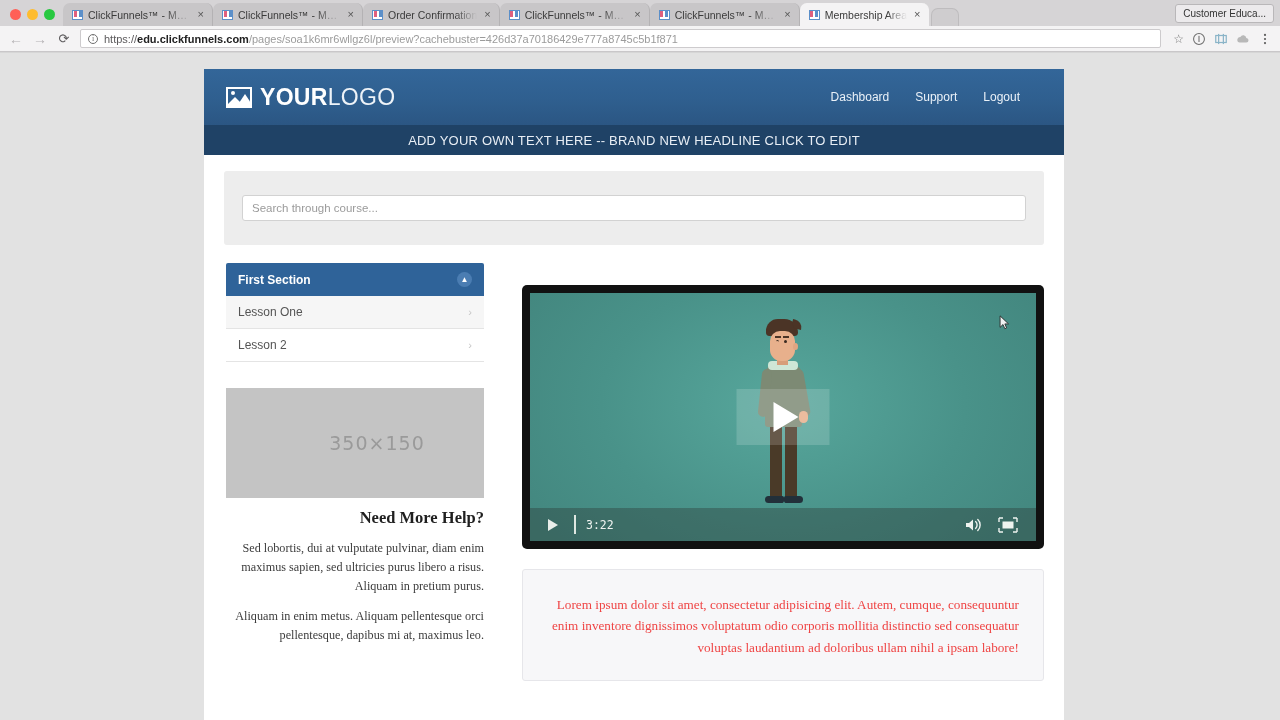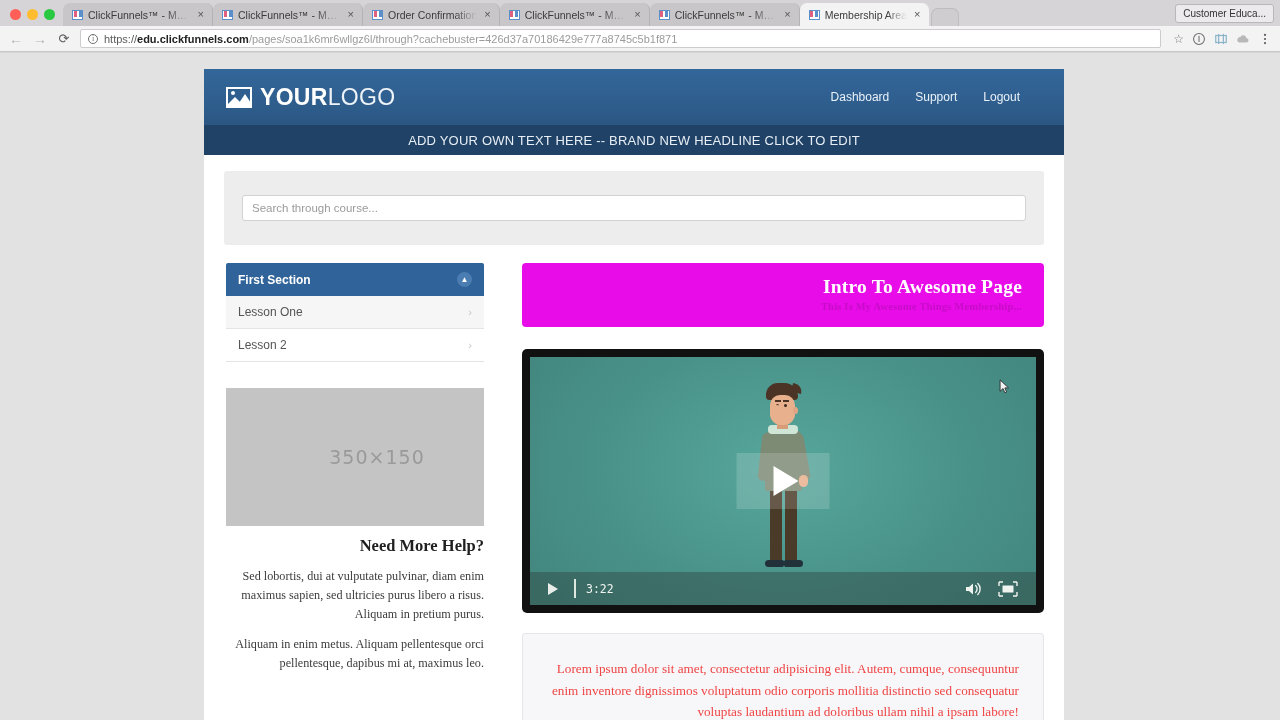--- a/index.html
+++ b/index.html
@@ -243,21 +243,21 @@
     font-size: 12px;
     color: #555;
     border-bottom: 1px solid #e4e4e4;
     background: #fff;
   }
   .lesson.active { background: #f6f6f6; }
   .lesson .chev { margin-left: auto; color: #c6c6c6; font-size: 11px; }
 
   .placeholder-img {
     margin-top: 26px;
-    height: 138px;
+    height: 110px;
     background: #c4c4c4;
     display: flex; align-items: center; justify-content: center;
     color: #9a9a9a;
     font-size: 19px;
     letter-spacing: 1px;
     font-family: "DejaVu Sans", sans-serif;
     padding-left: 44px;
   }
   .help-title {
     margin-top: 10px;
@@ -434,21 +434,21 @@
     </div>
   </div>
 
   <div class="toolbar">
     <span class="navbtn">←</span>
     <span class="navbtn">→</span>
     <span class="navbtn reload">⟳</span>
 
     <div class="omnibox">
       <span class="info-ico">i</span>
-      <span class="url"><span class="scheme">https://</span><span class="host">edu.clickfunnels.com</span><span>/pages/soa1k6mr6wllgz6l/through?cachebuster=426d37a70186429e777a8745c5b1f871</span></span>
+      <span class="url"><span class="scheme">https://</span><span class="host">edu.clickfunnels.com</span><span>/pages/soa1k6mr6wllgz6l/preview?cachebuster=426d37a70186429e777a8745c5b1f871</span></span>
     </div>
 
     <div class="tb-icons">
       <span class="star">☆</span>
       <svg class="tb-ico" viewBox="0 0 16 16">
         <circle cx="8" cy="8" r="6.2" fill="none" stroke="#6d6d6d" stroke-width="1.2"></circle>
         <rect x="7.4" y="4.4" width="1.2" height="7" fill="#6d6d6d"></rect>
       </svg>
       <svg class="tb-ico" viewBox="0 0 16 16">
         <rect x="2" y="4" width="12" height="8" fill="none" stroke="#8ab4c8" stroke-width="1.4"></rect>
@@ -511,24 +511,20 @@
             <span>350×150</span>
           </div>
 
           <div class="help-title">Need More Help?</div>
           <p class="help-p">Sed lobortis, dui at vulputate pulvinar, diam enim maximus sapien, sed ultricies purus libero a risus. Aliquam in pretium purus.</p>
           <p class="help-p">Aliquam in enim metus. Aliquam pellentesque orci pellentesque, dapibus mi at, maximus leo.</p>
         </div>
 
         <div class="col-right">
 
-          <div class="title-card">
-            <h1>Intro To Awesome Page</h1>
-            <div class="sub">This Is My Awesome Things Membership...</div>
-          </div>
 
           <div class="video">
             <div class="screen">
 
               <div class="char">
                 <span class="c-armR"></span>
                 <span class="c-legL"></span>
                   <span class="c-legR"></span>
                 <span class="c-shoeL"></span>
                   <span class="c-shoeR"></span>

